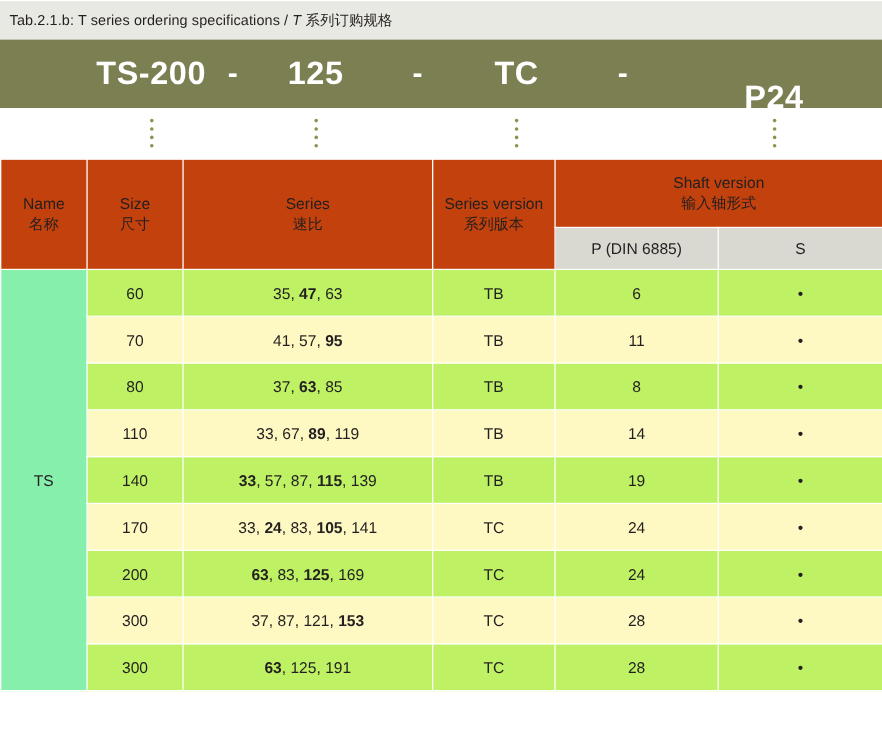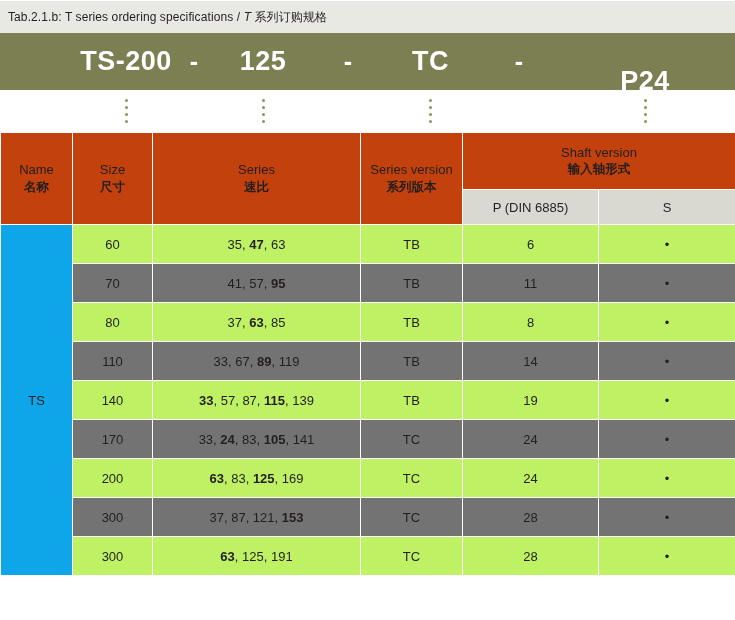--- a/index.html
+++ b/index.html
@@ -97,40 +97,40 @@
     vertical-align: middle;
   }
   .hdr {
     background: #c2410c;
     font-weight: bold;
     font-size: 13px;
     line-height: 1.35;
     height: 56px;
   }
   .hdr .cn {
-    font-weight: bold;
+    font-weight: normal;
     font-size: 12.5px;
     display: block;
   }
   .hdr-sub {
     background: #d9d9d2;
     font-weight: bold;
     font-size: 12.5px;
     height: 34px;
   }
   td.body-cell {
     height: 38px;
     background: #bef264;
     font-size: 13px;
   }
   tr.alt td.body-cell {
-    background: #737373;
+    background: #fef9c3;
   }
   td.name-cell {
-    background: #0ea5e9;
+    background: #86efac;
     font-weight: bold;
     font-size: 13px;
   }
   td.ratio-cell {
     font-size: 13px;
   }
   td.shaft-p {
     text-align: left;
     padding-left: 14px;
   }

